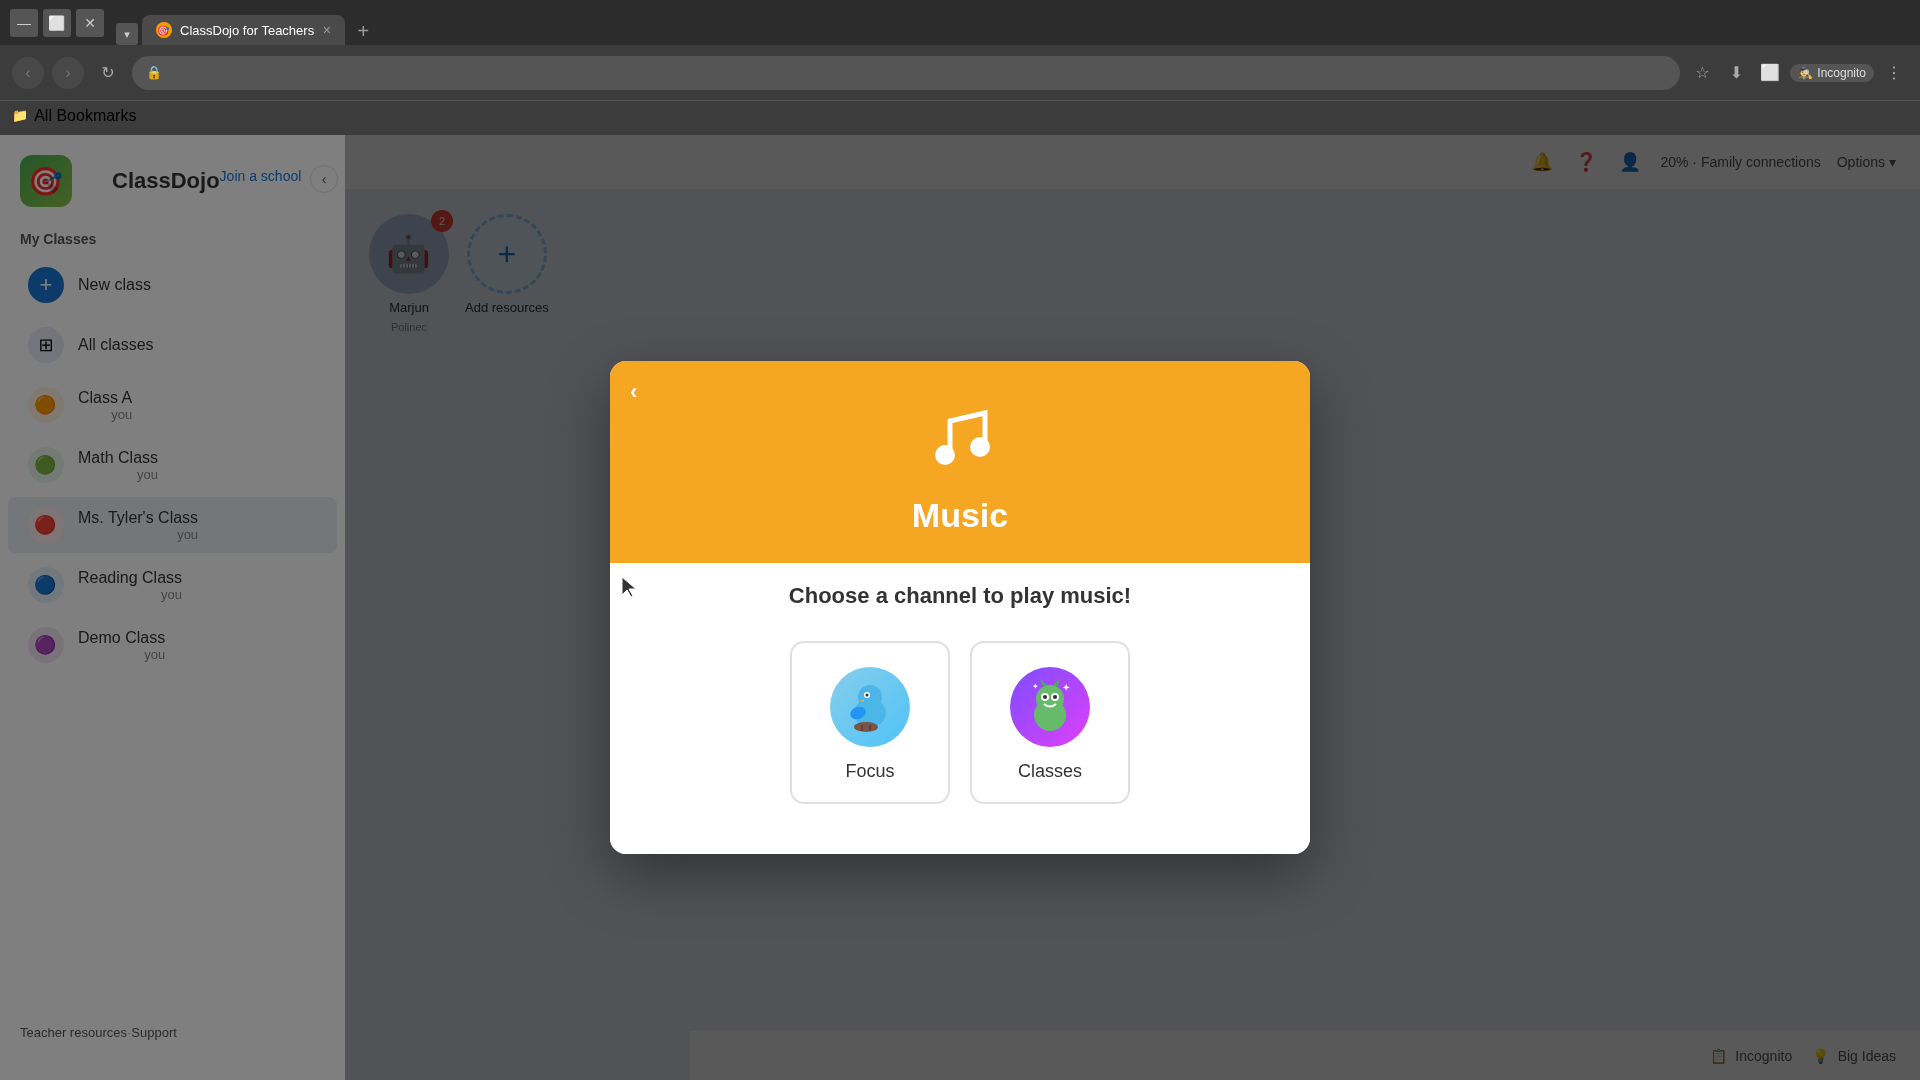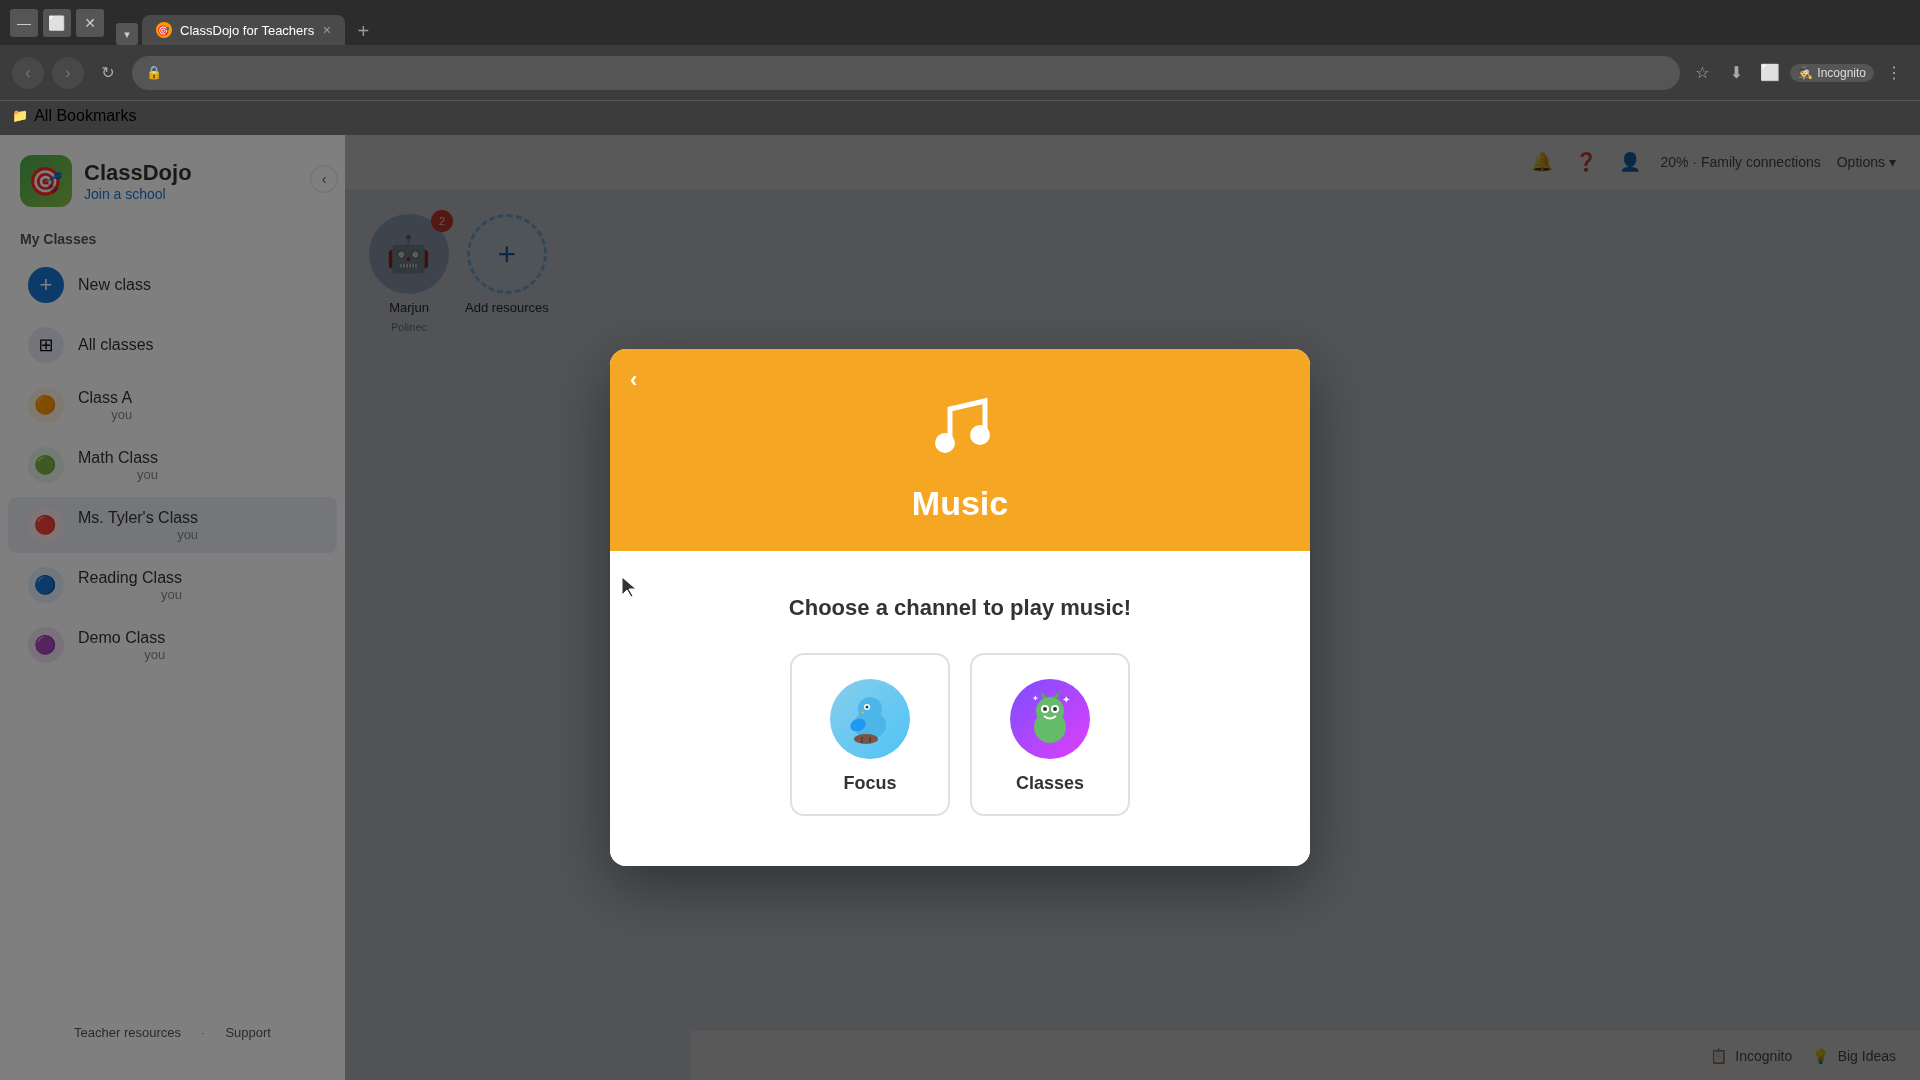--- a/index.html
+++ b/index.html
@@ -207,21 +207,21 @@
     .logo-img {
       width: 52px;
       height: 52px;
       background: linear-gradient(135deg, #4caf50, #8bc34a);
       border-radius: 12px;
       display: flex;
       align-items: center;
       justify-content: center;
       font-size: 28px;
     }
-    .logo-text { display: flex; flex-direction: column; }
+    .logo-text { display: flex; flex-direction: row; margin-left: 28px; }
     .logo-name {
       font-size: 22px;
       font-weight: bold;
       color: #333;
     }
     .logo-sub {
       font-size: 14px;
       color: #1976d2;
       cursor: pointer;
     }
@@ -280,22 +280,21 @@
       font-size: 22px;
       flex-shrink: 0;
     }
     .sidebar-item-text { display: flex; flex-direction: column; text-align: right; }
     .sidebar-item-name { font-size: 16px; font-weight: 500; color: #333; }
     .sidebar-item-sub { font-size: 13px; color: #888; }
     .sidebar-footer {
       margin-top: auto;
       padding: 20px;
       display: flex;
-      gap: 20px;
-      justify-content: center;
+      gap: 0;
     }
     .sidebar-footer a {
       font-size: 13px;
       color: #555;
       text-decoration: none;
     }
     .sidebar-footer span { font-size: 13px; color: #999; }
 
     
     .page-bg {
@@ -451,21 +450,21 @@
       font-size: 72px;
       color: white;
       line-height: 1;
     }
     .modal-title {
       font-size: 34px;
       font-weight: bold;
       color: white;
     }
     .modal-body {
-      padding: 44px 40px 50px;
+      padding: 20px 40px 50px;
       background: white;
     }
     .modal-subtitle {
       font-size: 22px;
       font-weight: bold;
       color: #333;
       text-align: center;
       margin-bottom: 32px;
     }
     .channel-options {
@@ -496,21 +495,21 @@
       justify-content: center;
     }
     .channel-icon.focus-icon {
       background: linear-gradient(135deg, #87ceeb, #4fc3f7);
     }
     .channel-icon.active-icon {
       background: linear-gradient(135deg, #7c4dff, #e040fb);
     }
     .channel-name {
       font-size: 18px;
-      font-weight: 700;
+      font-weight: 400;
       color: #333;
     }
   </style>
 </head>
 <body>
 
 <div class="browser-chrome">
 
   <div class="browser-titlebar">
     <div class="browser-controls">

